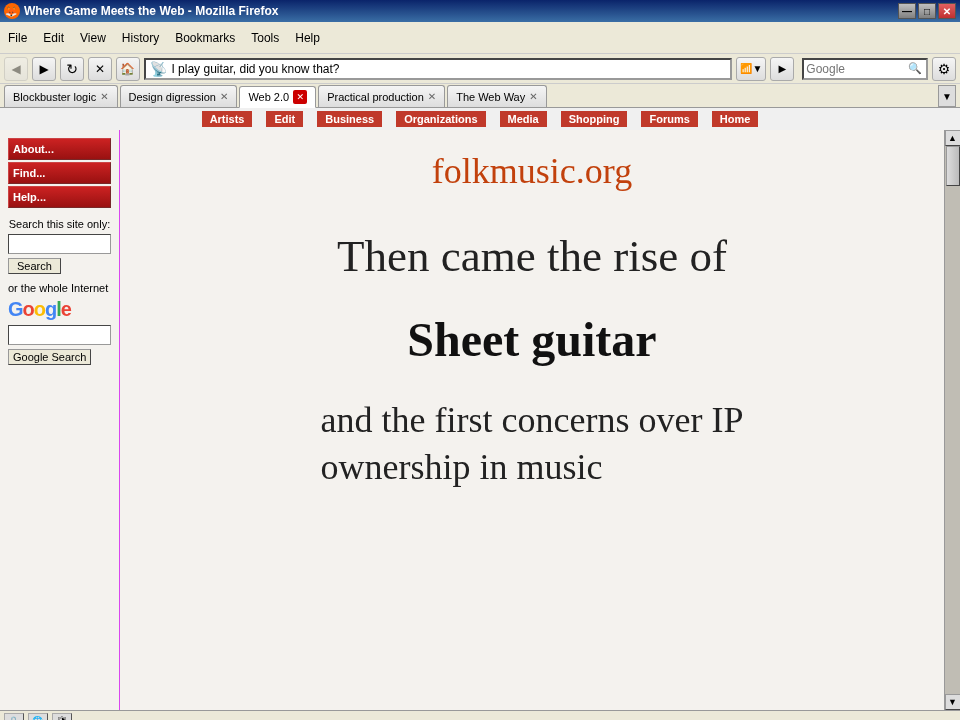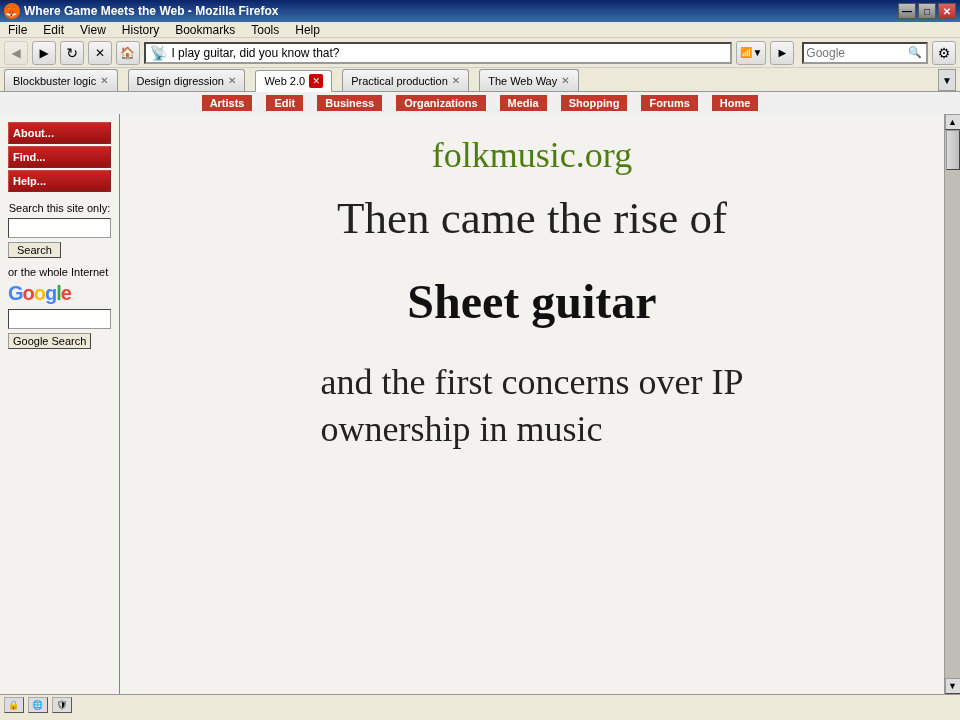--- a/index.html
+++ b/index.html
@@ -22,21 +22,21 @@
     #titlebar .win-buttons { display: flex; gap: 2px; }
     #titlebar .win-btn {
       width: 18px; height: 16px; background: linear-gradient(to bottom, #c0c0c0, #808080);
       border: 1px solid #555; color: black; font-size: 10px; display: flex; align-items: center; justify-content: center; cursor: pointer;
     }
     #titlebar .win-btn.close { background: linear-gradient(to bottom, #e06060, #c03030); color: white; }
 
     
     #menubar {
       background: #ece9d8;
-      height: 16px;
+      height: 32px;
       display: flex;
       align-items: center;
       padding: 0 4px;
       border-bottom: 1px solid #ccc;
       gap: 8px;
     }
     #menubar span { font-size: 12px; cursor: pointer; padding: 2px 4px; }
 
     
     #toolbar {
@@ -66,21 +66,21 @@
     .google-search-bar input { border: none; outline: none; width: 100px; font-size: 12px; }
 
     
     #tabs {
       background: #ece9d8;
       height: 24px;
       display: flex;
       align-items: flex-end;
       padding: 0 4px;
       border-bottom: 1px solid #999;
-      gap: 10px;
+      gap: 2px;
     }
     .tab {
       height: 22px; padding: 0 8px; border: 1px solid #999; border-bottom: none;
       background: linear-gradient(to bottom, #f5f5f5, #ddd);
       display: flex; align-items: center; gap: 4px; cursor: pointer; font-size: 11px;
       border-radius: 3px 3px 0 0; max-width: 130px; overflow: hidden;
     }
     .tab.active {
       background: white; border-bottom: 1px solid white; z-index: 1; margin-bottom: -1px;
     }
@@ -167,22 +167,22 @@
       display: flex;
       flex-direction: column;
       align-items: center;
       justify-content: flex-start;
       overflow: hidden;
     }
 
     #folkmusic-logo {
       font-family: Georgia, serif;
       font-size: 36px;
-      color: #4d7c0f;
-      margin-bottom: 16px;
+      color: #c2410c;
+      margin-bottom: 38px;
     }
 
     .main-text-line1 {
       font-family: Georgia, 'Times New Roman', serif;
       font-size: 45px;
       color: #222;
       margin-bottom: 30px;
     }
 
     .main-text-bold {

